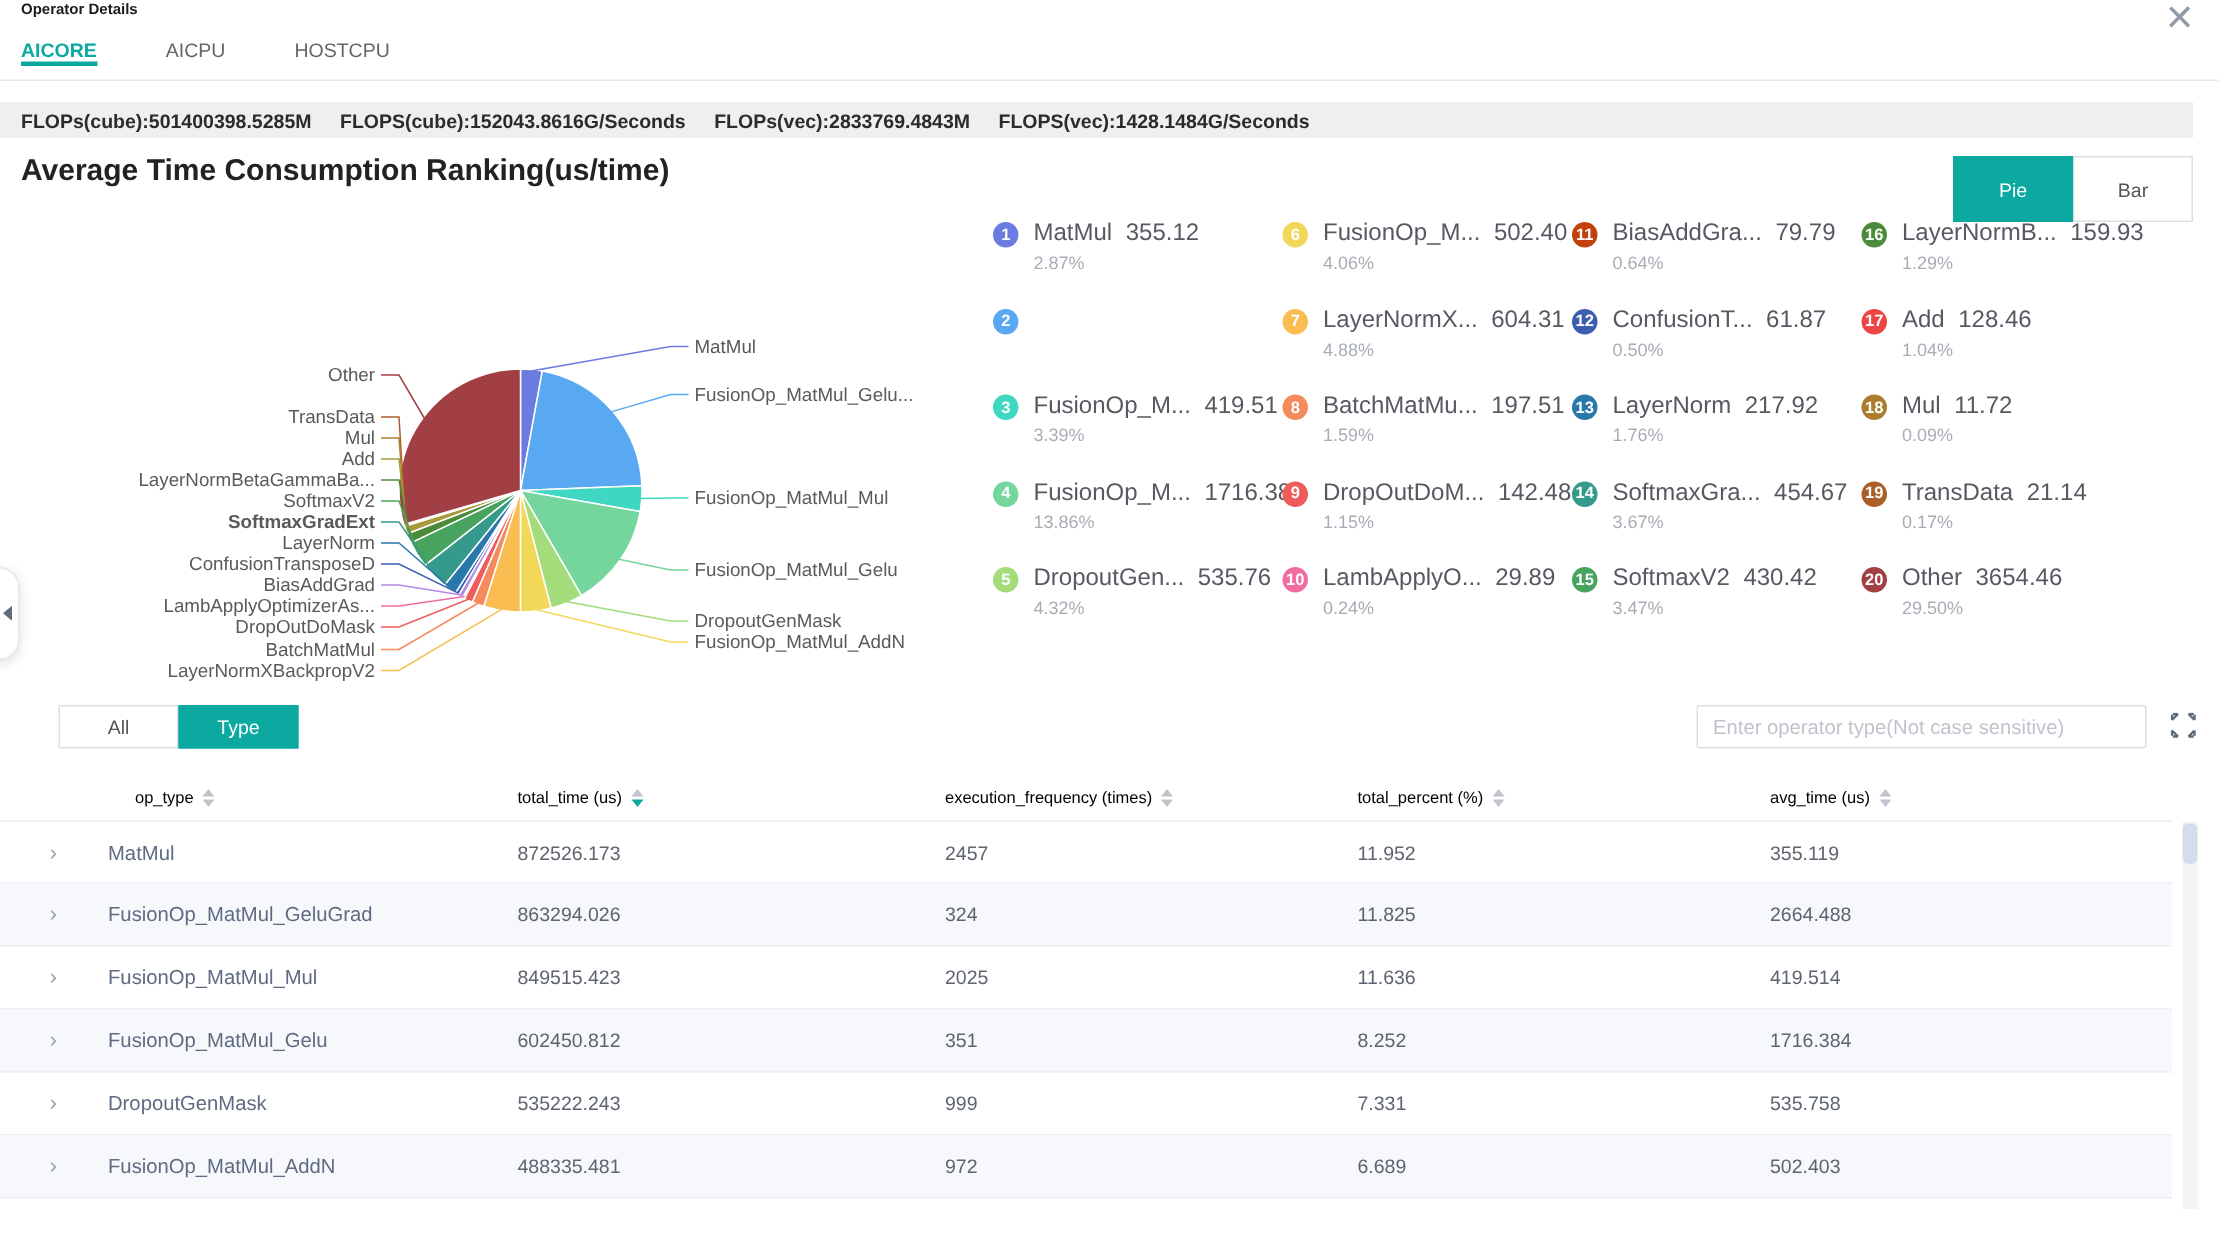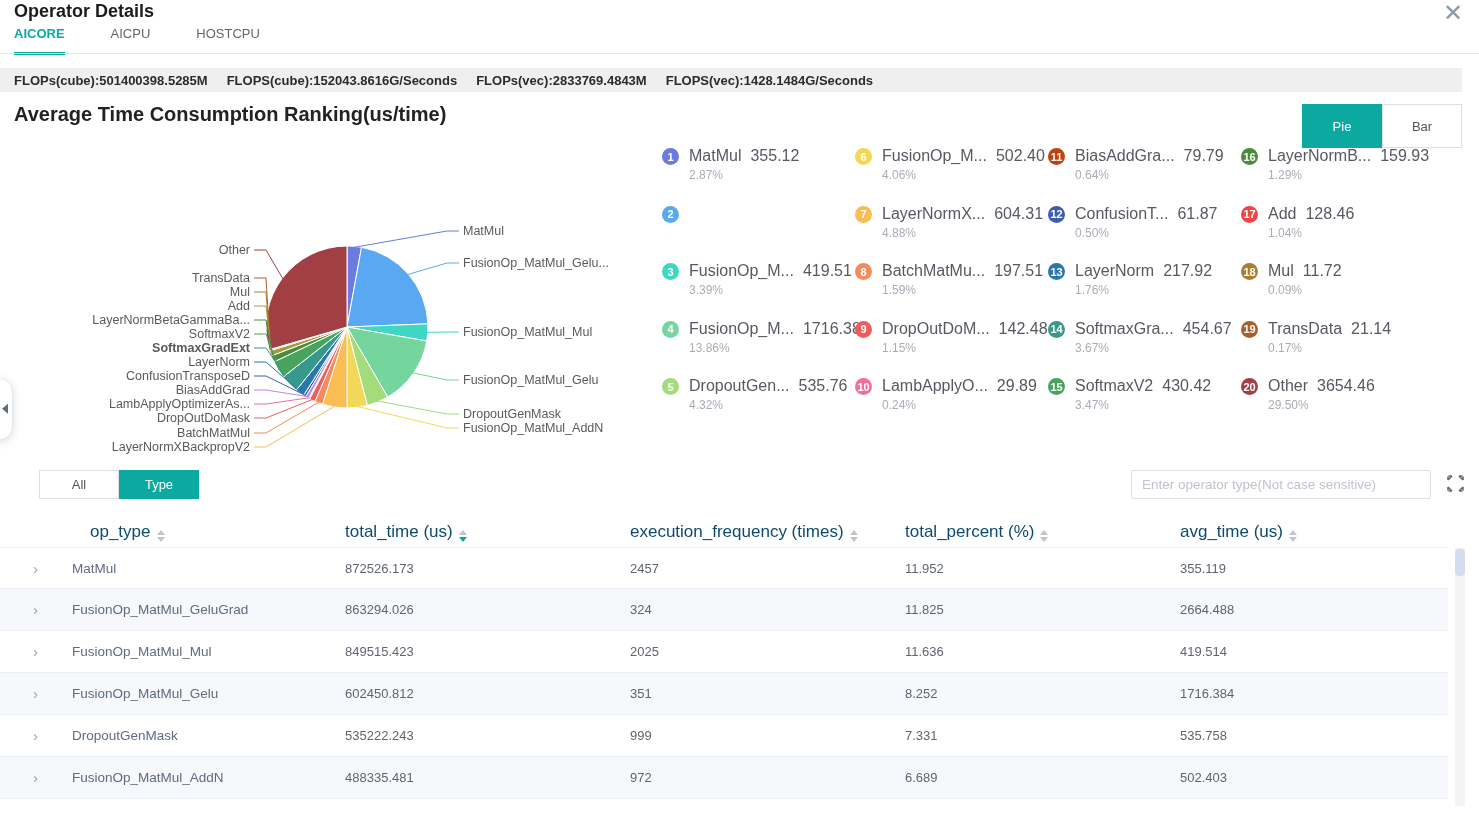--- a/index.html
+++ b/index.html
@@ -1,23 +1,23 @@
 <!DOCTYPE html>
 <html><head>
 <meta charset="utf-8">
 <style>
   * { margin:0; padding:0; box-sizing:border-box; }
   body { background:#fff; font-family:"Liberation Sans", sans-serif; }
   .page { position:relative; width:1479px; height:822px; background:#fff; overflow:hidden; }
 
-  .win-title { position:absolute; left:14px; top:1px; font-size:18px; font-weight:bold; color:#1c1c1c; }
+  .win-title { position:absolute; left:14px; top:1px; font-size:10px; font-weight:bold; color:#1c1c1c; }
   .close-btn { position:absolute; right:12px; top:0; width:28px; height:28px; color:#8f9aa6; font-size:24px; line-height:26px; text-align:center; cursor:pointer; }
 
   .tabs { position:absolute; left:14px; top:26px; display:flex; gap:46px; }
-  .tab { font-size:13px; color:#666; padding-bottom:11px; cursor:pointer; }
+  .tab { font-size:13px; color:#666; cursor:pointer; }
   .tab.active { color:#0ca9a1; font-weight:bold; border-bottom:3px solid #0ca9a1; }
   .tabs-divider { position:absolute; left:0; top:53px; width:100%; height:1px; background:#e6e6e6; }
 
   .flops-bar { position:absolute; left:0; top:68px; width:1462px; height:24px; background:#efefef; display:flex; align-items:center; padding-left:14px; gap:19px; }
   .flops-item { font-size:13px; font-weight:bold; color:#2b2b2b; white-space:pre; }
 
   .sec-title { position:absolute; left:14px; top:103px; font-size:20px; font-weight:bold; color:#222; }
   .view-toggle { position:absolute; right:17px; top:104px; display:flex; }
   .view-btn { width:80px; height:44px; font-size:13px; display:flex; align-items:center; justify-content:center; border:1px solid #dcdfe6; color:#555; background:#fff; cursor:pointer; }
   .view-btn.sel { background:#0ca9a1; border-color:#0ca9a1; color:#fff; }
@@ -42,21 +42,21 @@
   .seg { position:absolute; left:0; top:0; display:flex;padding-left:24px; }
   .seg-btn { width:80px; height:29px; font-size:13px; display:flex; align-items:center; justify-content:center; border:1px solid #dcdfe6; background:#fff; color:#555; cursor:pointer; }
   .seg-btn.sel { background:#0ca9a1; border-color:#0ca9a1; color:#fff; }
   .op-search { position:absolute; right:33px; top:0; width:300px; height:29px; border:1px solid #dcdfe6; border-radius:2px; font-size:13.5px; padding:0 10px; color:#444; font-family:"Liberation Sans", sans-serif; }
   .op-search::placeholder { color:#bfc4cc; }
   .expand-icon { position:absolute; right:0; top:5px; width:17px; height:17px; cursor:pointer; }
 
   .op-table { position:absolute; left:0; top:517px; width:1448px; }
   .t-grid { display:grid; grid-template-columns:60px 285px 285px 275px 275px 1fr; align-items:center; }
   .t-head { height:30px; }
-  .t-head .hcell { font-size:17px; color:#0c4a6e; display:flex; align-items:flex-end; cursor:pointer; }
+  .t-head .hcell { font-size:11px; color:#000000; display:flex; align-items:flex-start; cursor:pointer; }
   .hcell.h-op { padding-left:30px; }
   .caret { display:inline-flex; flex-direction:column; gap:2px; margin-left:6px; }
   .caret i { width:0; height:0; border-left:4px solid transparent; border-right:4px solid transparent; }
   .caret .up { border-bottom:5px solid #c0c4cc; }
   .caret .down { border-top:5px solid #c0c4cc; }
   .caret .down.on { border-top-color:#0ca9a1; }
   .t-row { height:42px; border-bottom:1px solid #ebeef5; cursor:pointer; }
   .t-row:first-of-type { border-top:1px solid #ebeef5; }
   .t-row.alt { background:#f6f8fc; }
   .chev { color:#98a2b0; font-size:15px; padding-left:33px; }

